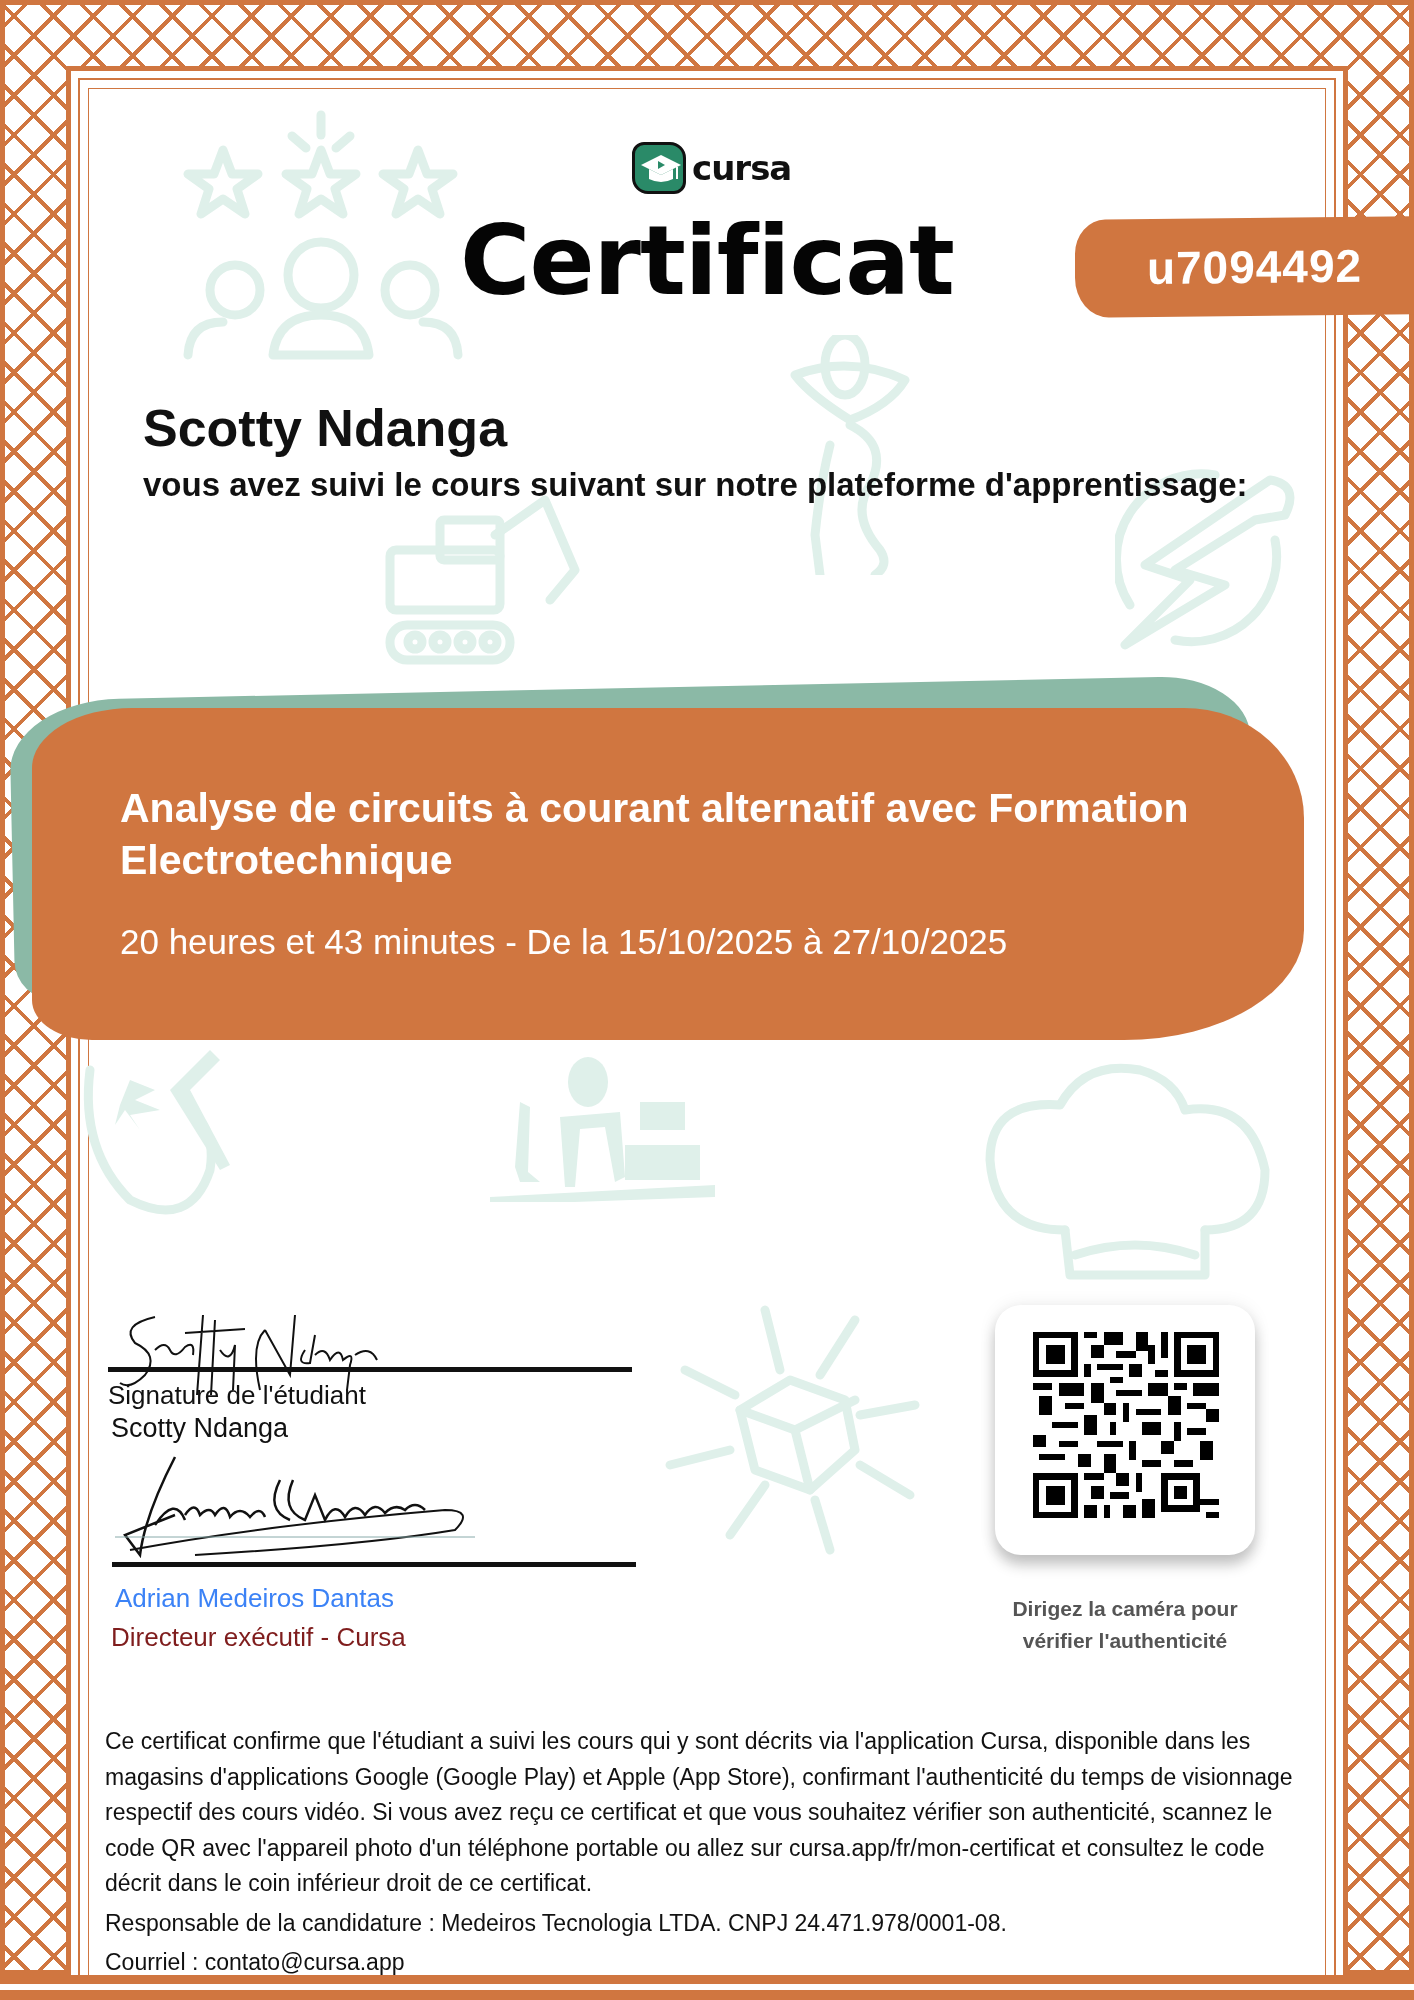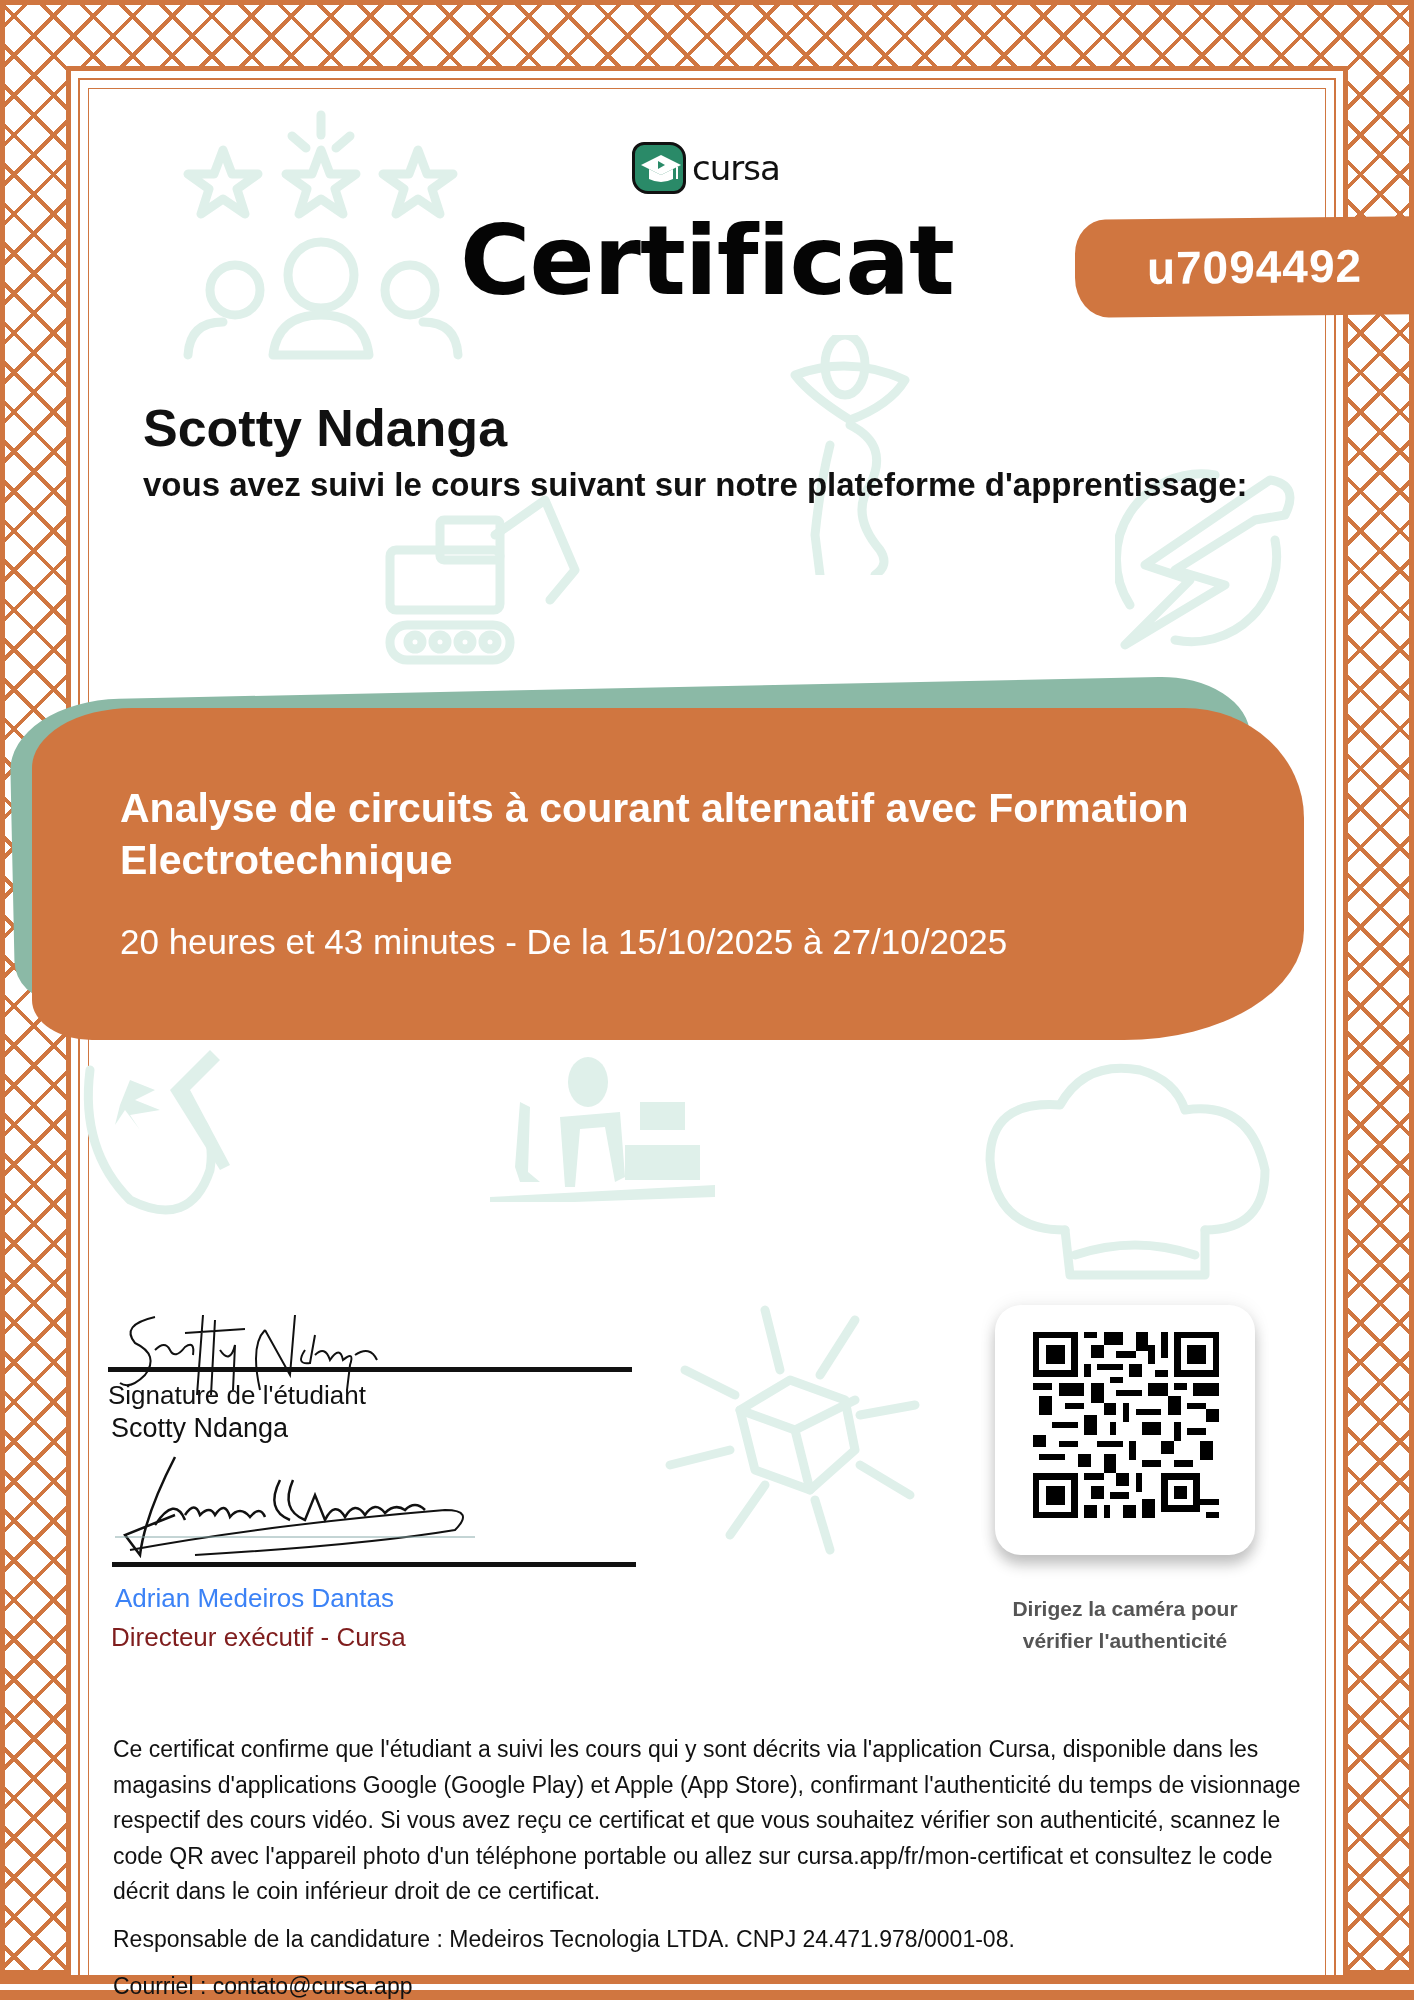--- a/index.html
+++ b/index.html
@@ -34,21 +34,21 @@
   
   .deco { position: absolute; }
   .deco svg { width: 100%; height: 100%; }
   .deco * { stroke: #dff0ea; fill: none; stroke-width: 9; stroke-linecap: round; stroke-linejoin: round; }
   .deco .filled { fill: #dff0ea; stroke: none; }
 
   
   .logo { position: absolute; left: 632px; top: 140px; height: 56px; display: flex; align-items: center; gap: 6px; }
   .logo-mark { width: 54px; height: 52px; background: #2a8a68; border: 3px solid #111; border-radius: 12px 16px 12px 16px; position: relative; }
   .logo-mark svg { position: absolute; left: 6px; top: 8px; }
-  .logo-text { font-family: "DejaVu Sans", sans-serif; font-weight: normal; font-size: 34px; color: #111; letter-spacing: -1px; text-align: center; }
+  .logo-text { font-family: "DejaVu Sans", sans-serif; font-weight: bold; font-size: 34px; color: #111; letter-spacing: -1px; text-align: center; }
 
   .title { position: absolute; left: 0; width: 1414px; top: 205px; text-align: center;
     font-family: "DejaVu Sans", sans-serif; font-weight: bold; font-size: 96px; color: #050505; letter-spacing: -1px; }
 
   .code-badge { position: absolute; left: 1075px; top: 218px; width: 339px; height: 98px;
     background: #d07640; border-radius: 30px 0 0 34px / 34px 0 0 40px;
     transform: skewY(-0.6deg);
     display: flex; align-items: center; justify-content: center; padding-left: 20px; }
   .code-badge span { color: #fff; font-size: 46px; font-weight: bold; letter-spacing: 1px; }
 
@@ -81,21 +81,21 @@
   
   .qr-card { position: absolute; left: 995px; top: 1305px; width: 260px; height: 250px;
     background: #ffffff; border-radius: 26px;
     box-shadow: 0 10px 14px rgba(0,0,0,0.22), 0 0 18px rgba(0,0,0,0.08); }
   .qr-code { position: absolute; left: 38px; top: 27px; width: 186px; height: 186px; }
   .qr-caption { position: absolute; left: 975px; top: 1593px; width: 300px; text-align: center;
     font-size: 21px; font-weight: bold; color: #555; line-height: 32px; }
 
   
   .footer { position: absolute; left: 101px; top: 1720px; width: 1220px; font-size: 23px; line-height: 35.5px; color: #111; }
-  .footer p { margin: 12px; }
+  .footer p { margin: 4px; }
 </style>
 </head>
 <body>
 
 <div class="border-band"></div>
 <div class="inner-white"></div>
 <div class="inner-line-1"></div>
 <div class="inner-line-2"></div>
 <div class="bottom-bar-1"></div>
 <div class="bottom-bar-2"></div>

